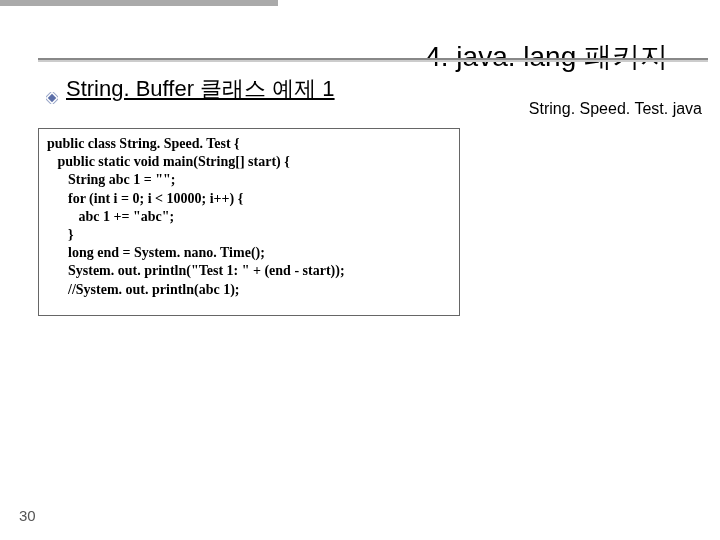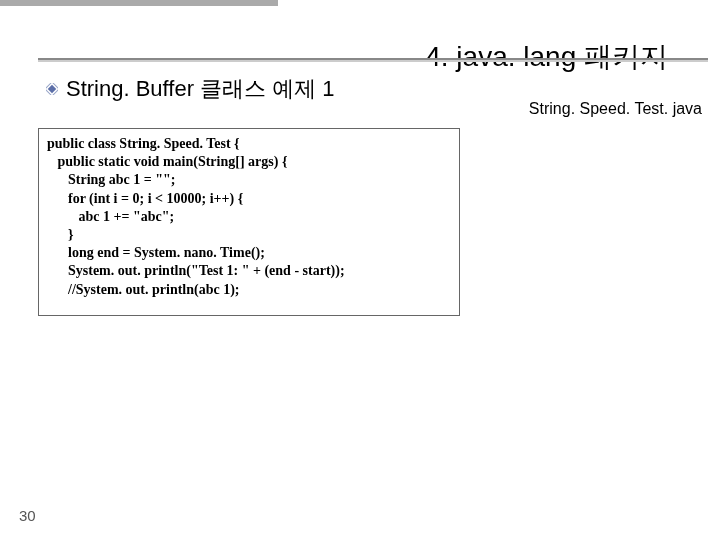--- a/index.html
+++ b/index.html
@@ -50,22 +50,23 @@
       left: 38px;
       right: 12px;
       height: 2px;
       background: #cccccc;
     }
     .subtitle-row {
       position: absolute;
       top: 74px;
       left: 46px;
       display: flex;
-      align-items: center;
+      align-items: flex-end;
       gap: 8px;
+      text-decoration: underline;
     }
     .diamond-bullet {
       width: 12px;
       height: 12px;
       position: relative;
     }
     .diamond-bullet svg {
       display: block;
     }
     .subtitle-text {
@@ -129,21 +130,21 @@
       <rect x="1" y="1" width="10" height="10" fill="none" stroke="#9aa7c9" stroke-width="1" transform="rotate(45 6 6)"></rect>
     </svg>
   </span>
   <span class="subtitle-text">String. Buffer 클래스 예제 1</span>
 </div>
 
 <div class="filename">String. Speed. Test. java</div>
 
 <div class="code-box">
   <div class="code-line bold">public class String. Speed. Test {</div>
-  <div class="code-line bold">   public static void main(String[] args) {</div>
+  <div class="code-line bold">   public static void main(String[] start) {</div>
   <div class="code-line bold">      String abc 1 = "";</div>
   <div class="code-line bold">      for (int i = 0; i &lt; 10000; i++) {</div>
   <div class="code-line bold">         abc 1 += "abc";</div>
   <div class="code-line bold">      }</div>
   <div class="code-line bold">      long end = System. nano. Time();</div>
   <div class="code-line bold">      System. out. println("Test 1: " + (end - start));</div>
   <div class="code-line bold">      //System. out. println(abc 1);</div>
 </div>
 
 <div class="page-number">30</div>

